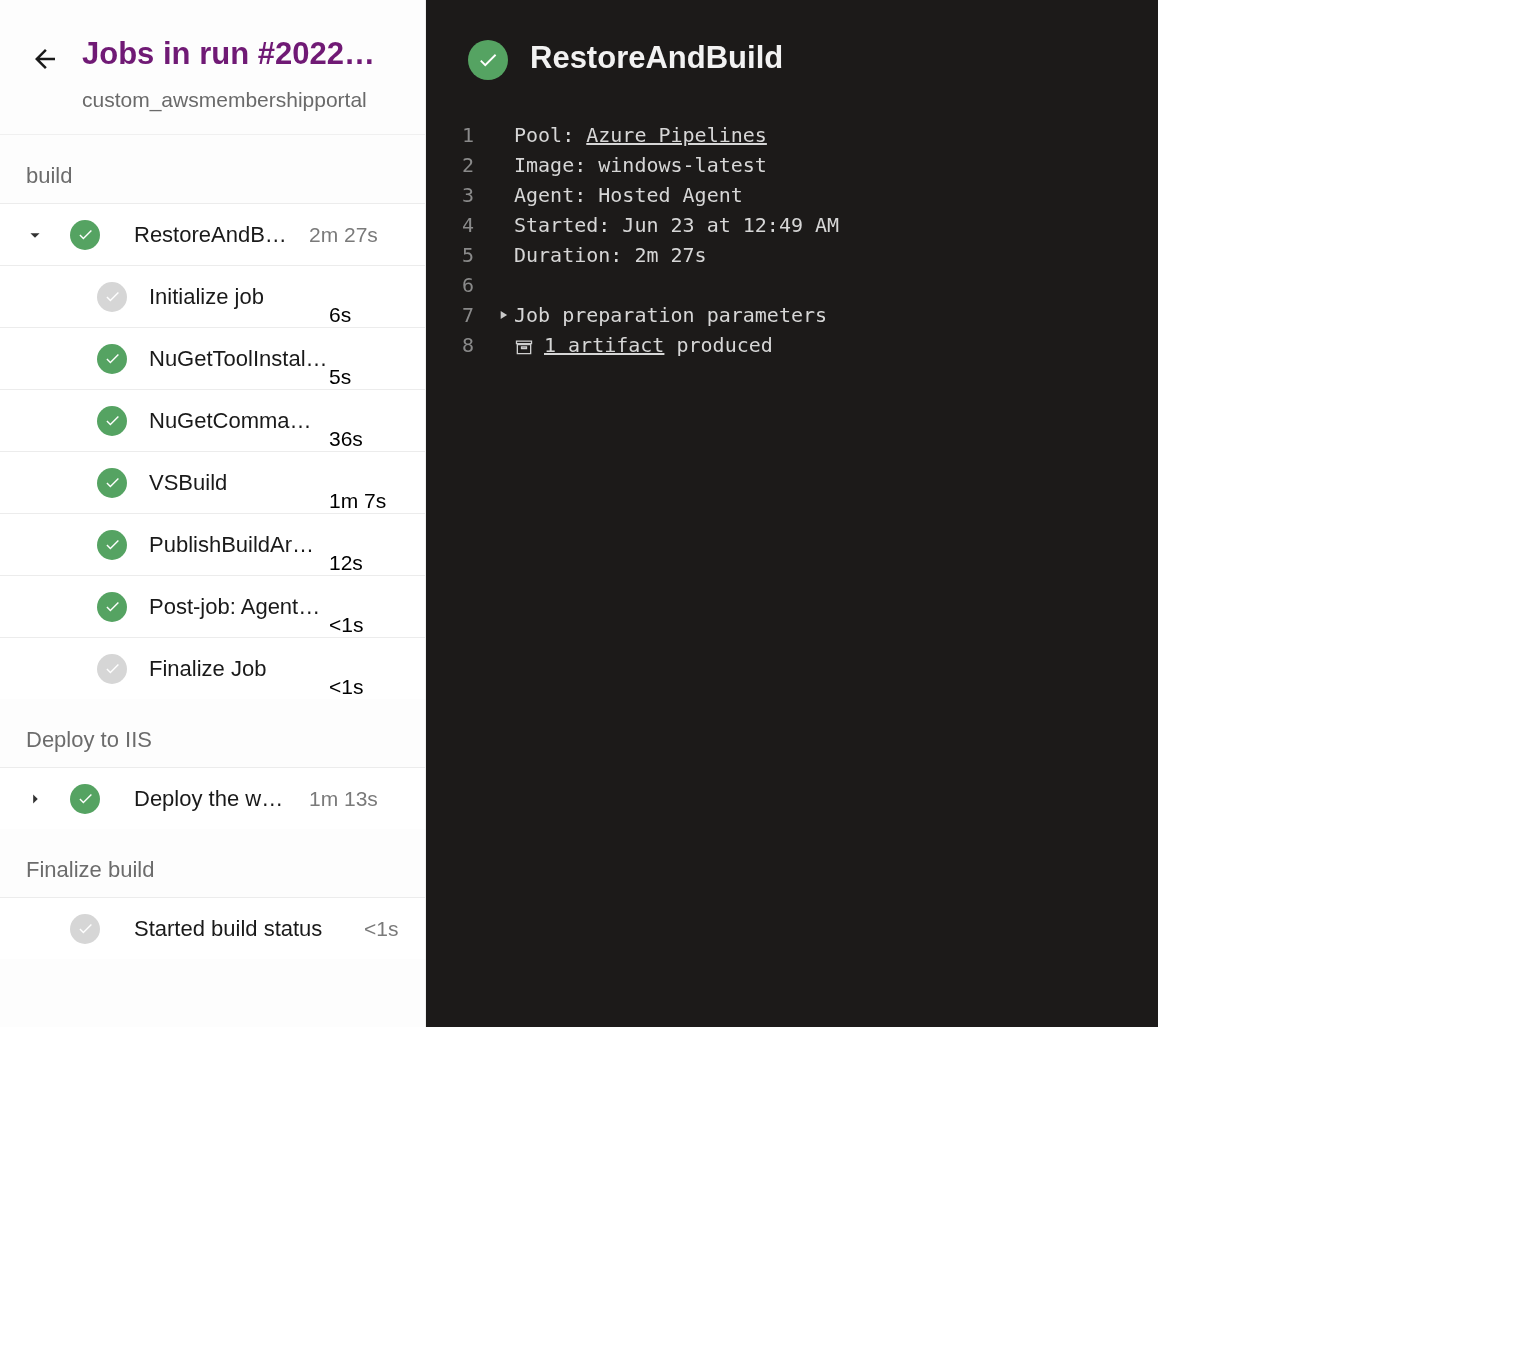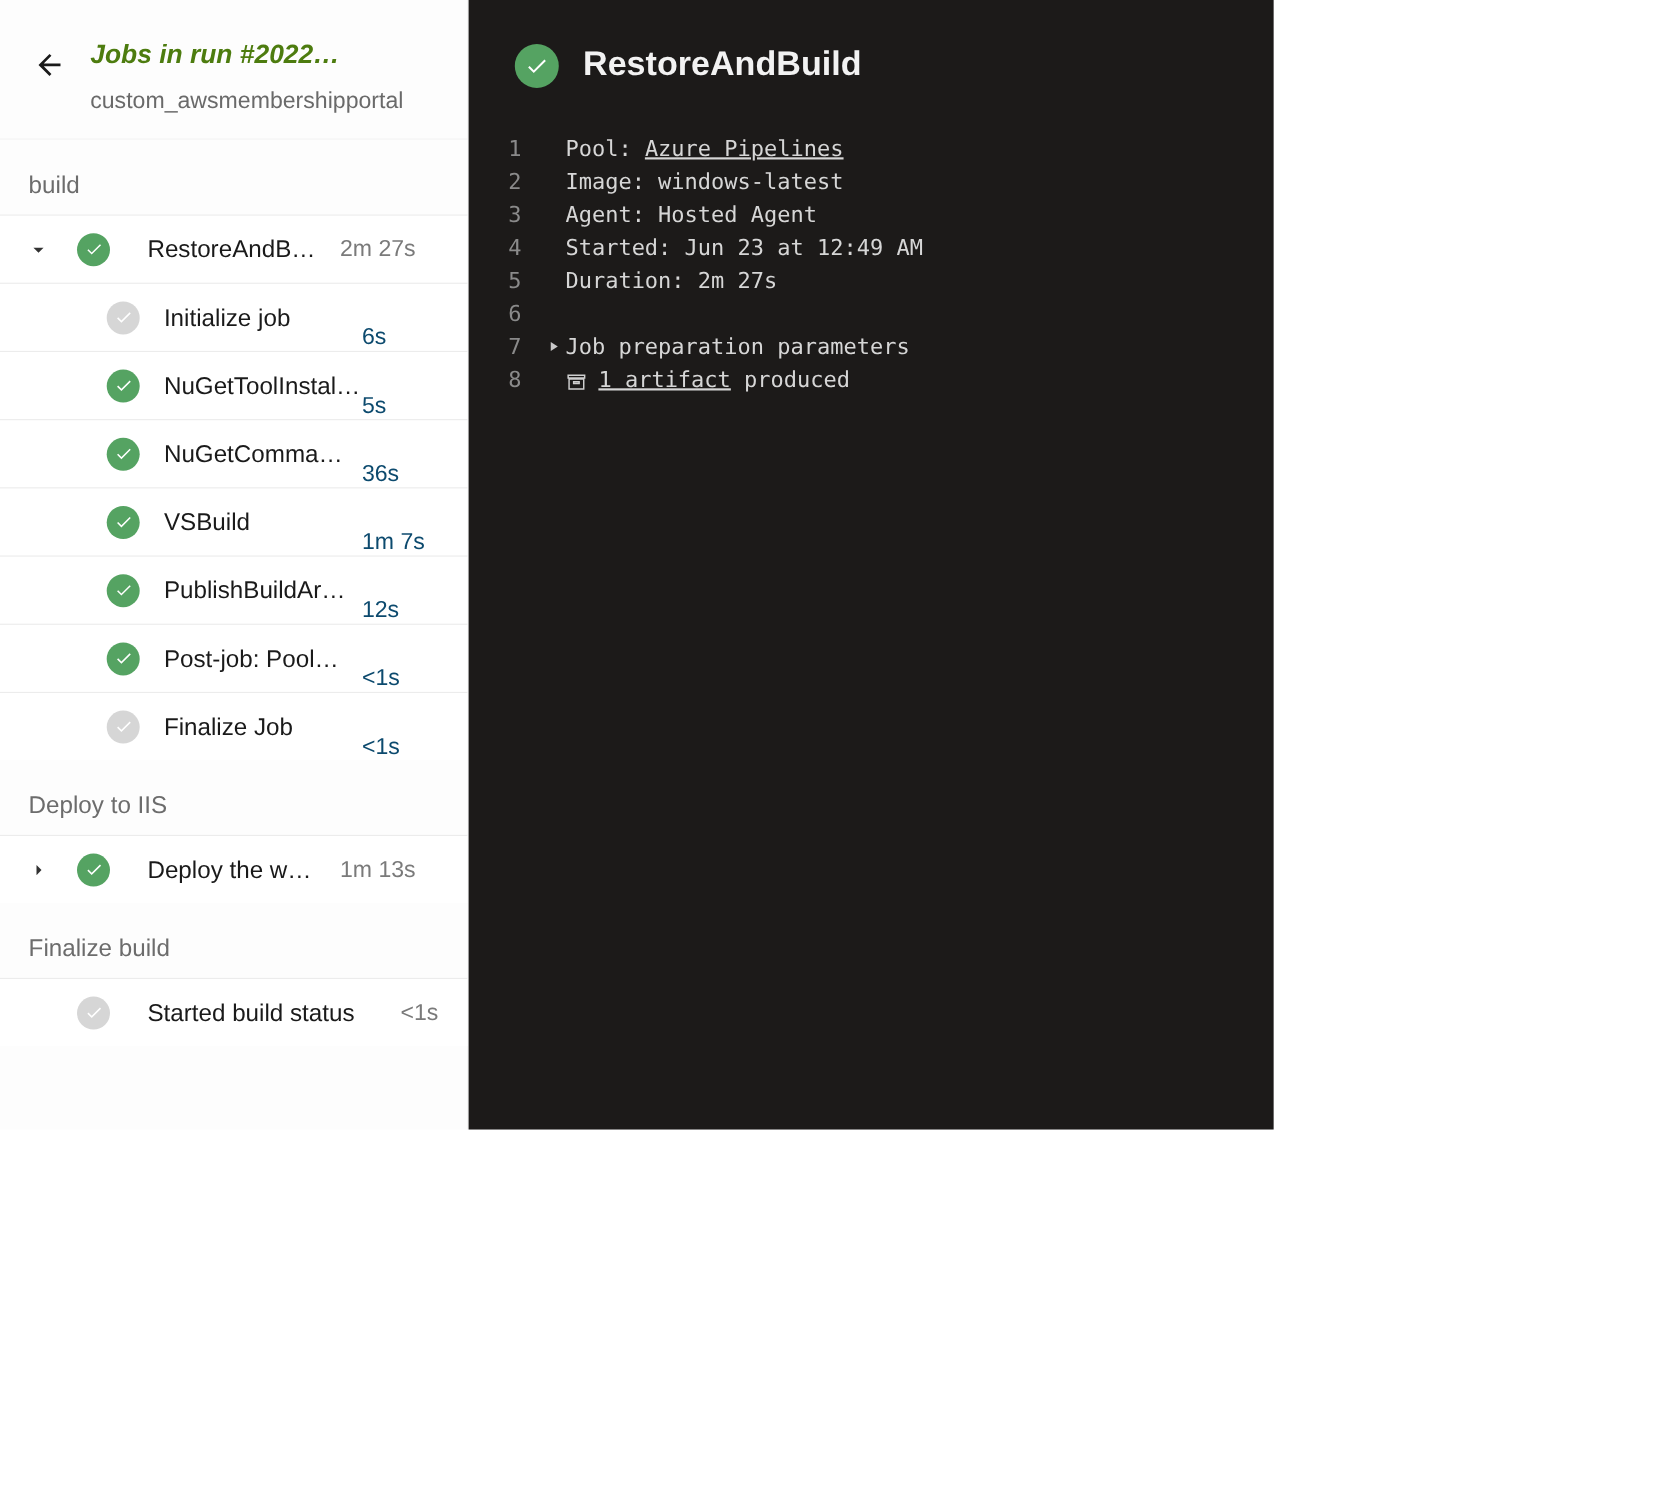--- a/index.html
+++ b/index.html
@@ -33,27 +33,26 @@
     height: 38px;
     display: flex;
     align-items: center;
     justify-content: center;
     cursor: pointer;
     margin-top: 4px;
   }
   .back-btn svg { width: 30px; height: 30px; }
   .title-wrap { flex: 1; overflow: hidden; }
   .title {
-    font-size: 24px;
+    font-size: 31px;
     font-weight: 700;
-    color: #4d7c0f;
+    color: #701a75;
     white-space: nowrap;
     overflow: hidden;
     text-overflow: ellipsis;
-    font-style: italic;
   }
   .subtitle {
     font-size: 21px;
     color: #6a6a6a;
     margin-top: 16px;
     white-space: nowrap;
     overflow: hidden;
     text-overflow: ellipsis;
   }
   .stage-header {
@@ -117,21 +116,21 @@
     font-size: 22px;
     margin-left: 22px;
     flex: 1;
     white-space: nowrap;
     overflow: hidden;
     text-overflow: ellipsis;
     max-width: 180px;
   }
   .step-time {
     font-size: 21px;
-    color: #0c4a6e;
+    color: #000000;
     padding-right: 6px;
     margin-top: 36px;
   }
 
   
   .main {
     flex: 1;
     background: #1c1a19;
     color: #e6e6e6;
     display: flex;
@@ -256,21 +255,21 @@
         </div>
         <div class="step-label">PublishBuildAr…</div>
         <div class="step-time">12s</div>
       </div>
       <div class="step-row">
         <div class="status-circle status-success">
           <svg viewBox="0 0 24 24">
             <path d="M9 16.17 4.83 12l-1.42 1.41L9 19 21 7l-1.41-1.41z" fill="#fff"></path>
           </svg>
         </div>
-        <div class="step-label">Post-job: Pool…</div>
+        <div class="step-label">Post-job: Agent…</div>
         <div class="step-time">&lt;1s</div>
       </div>
       <div class="step-row">
         <div class="status-circle status-neutral">
           <svg viewBox="0 0 24 24">
             <path d="M9 16.17 4.83 12l-1.42 1.41L9 19 21 7l-1.41-1.41z" fill="#fff"></path>
           </svg>
         </div>
         <div class="step-label">Finalize Job</div>
         <div class="step-time">&lt;1s</div>

